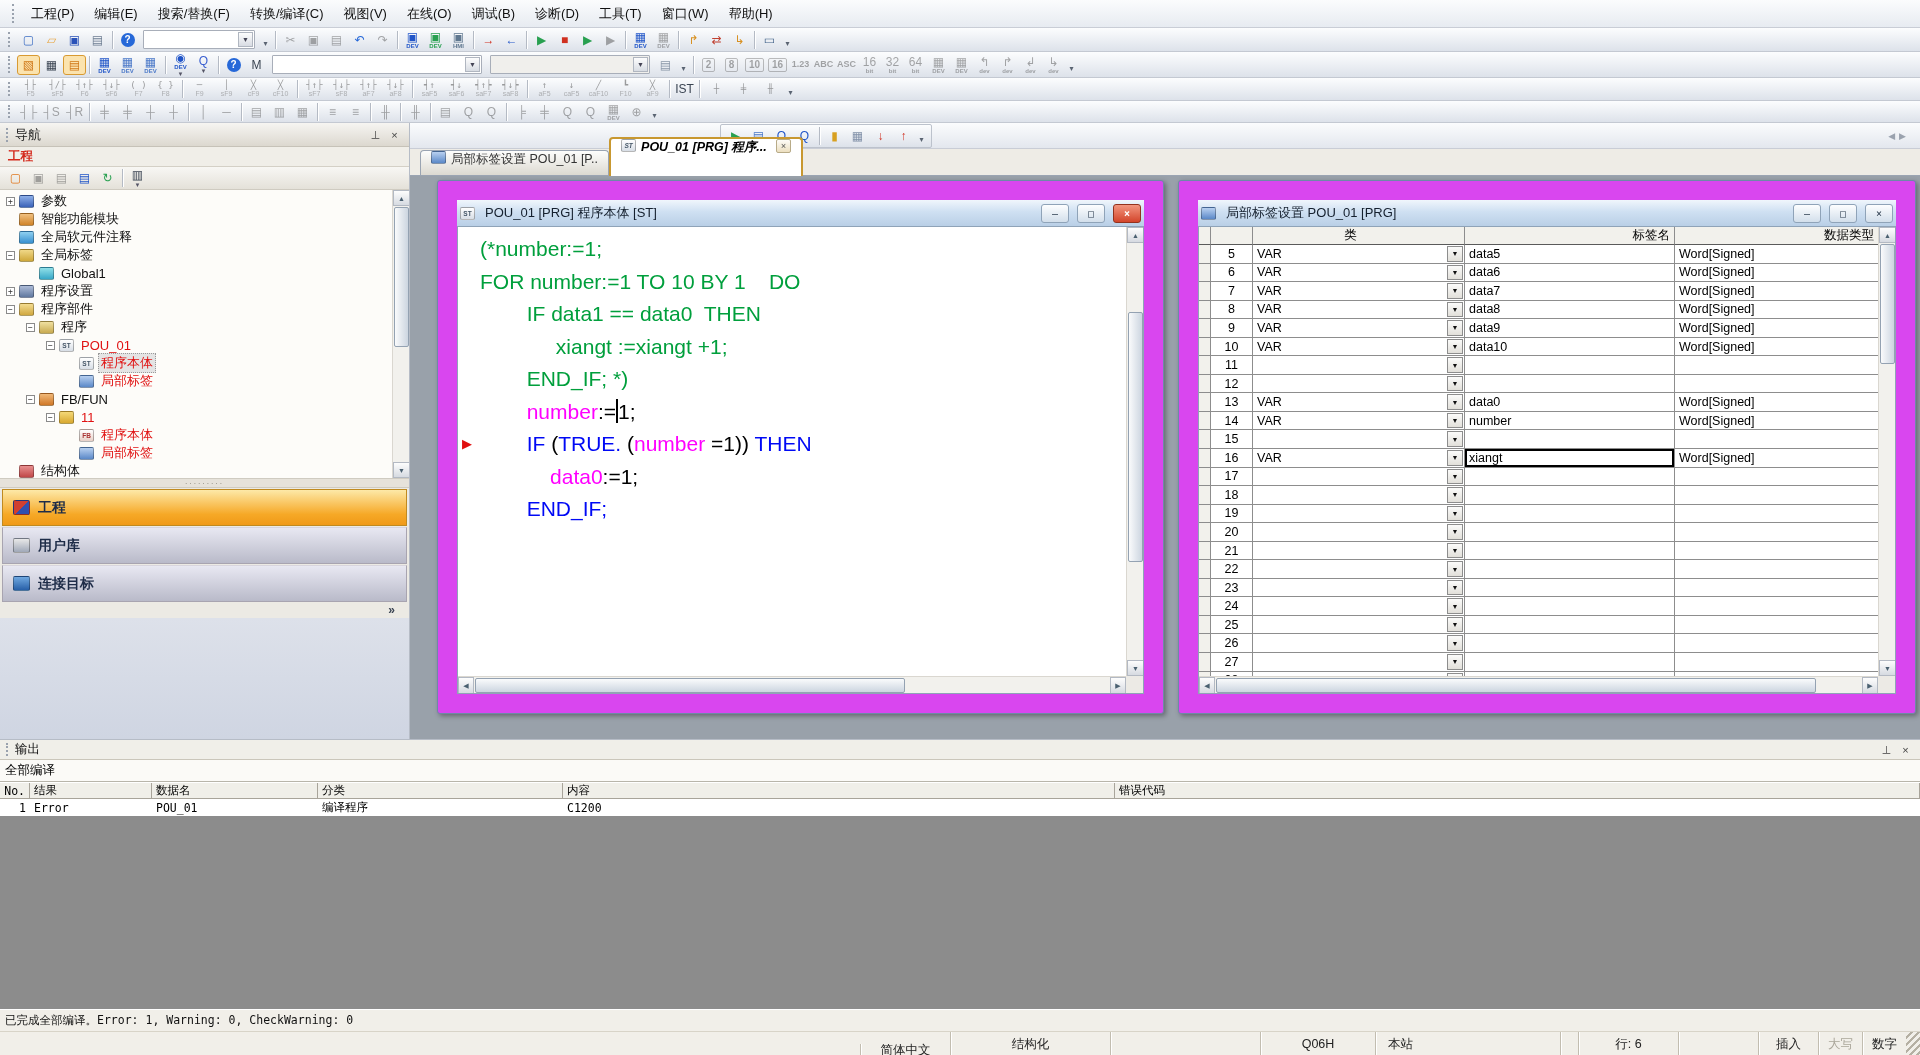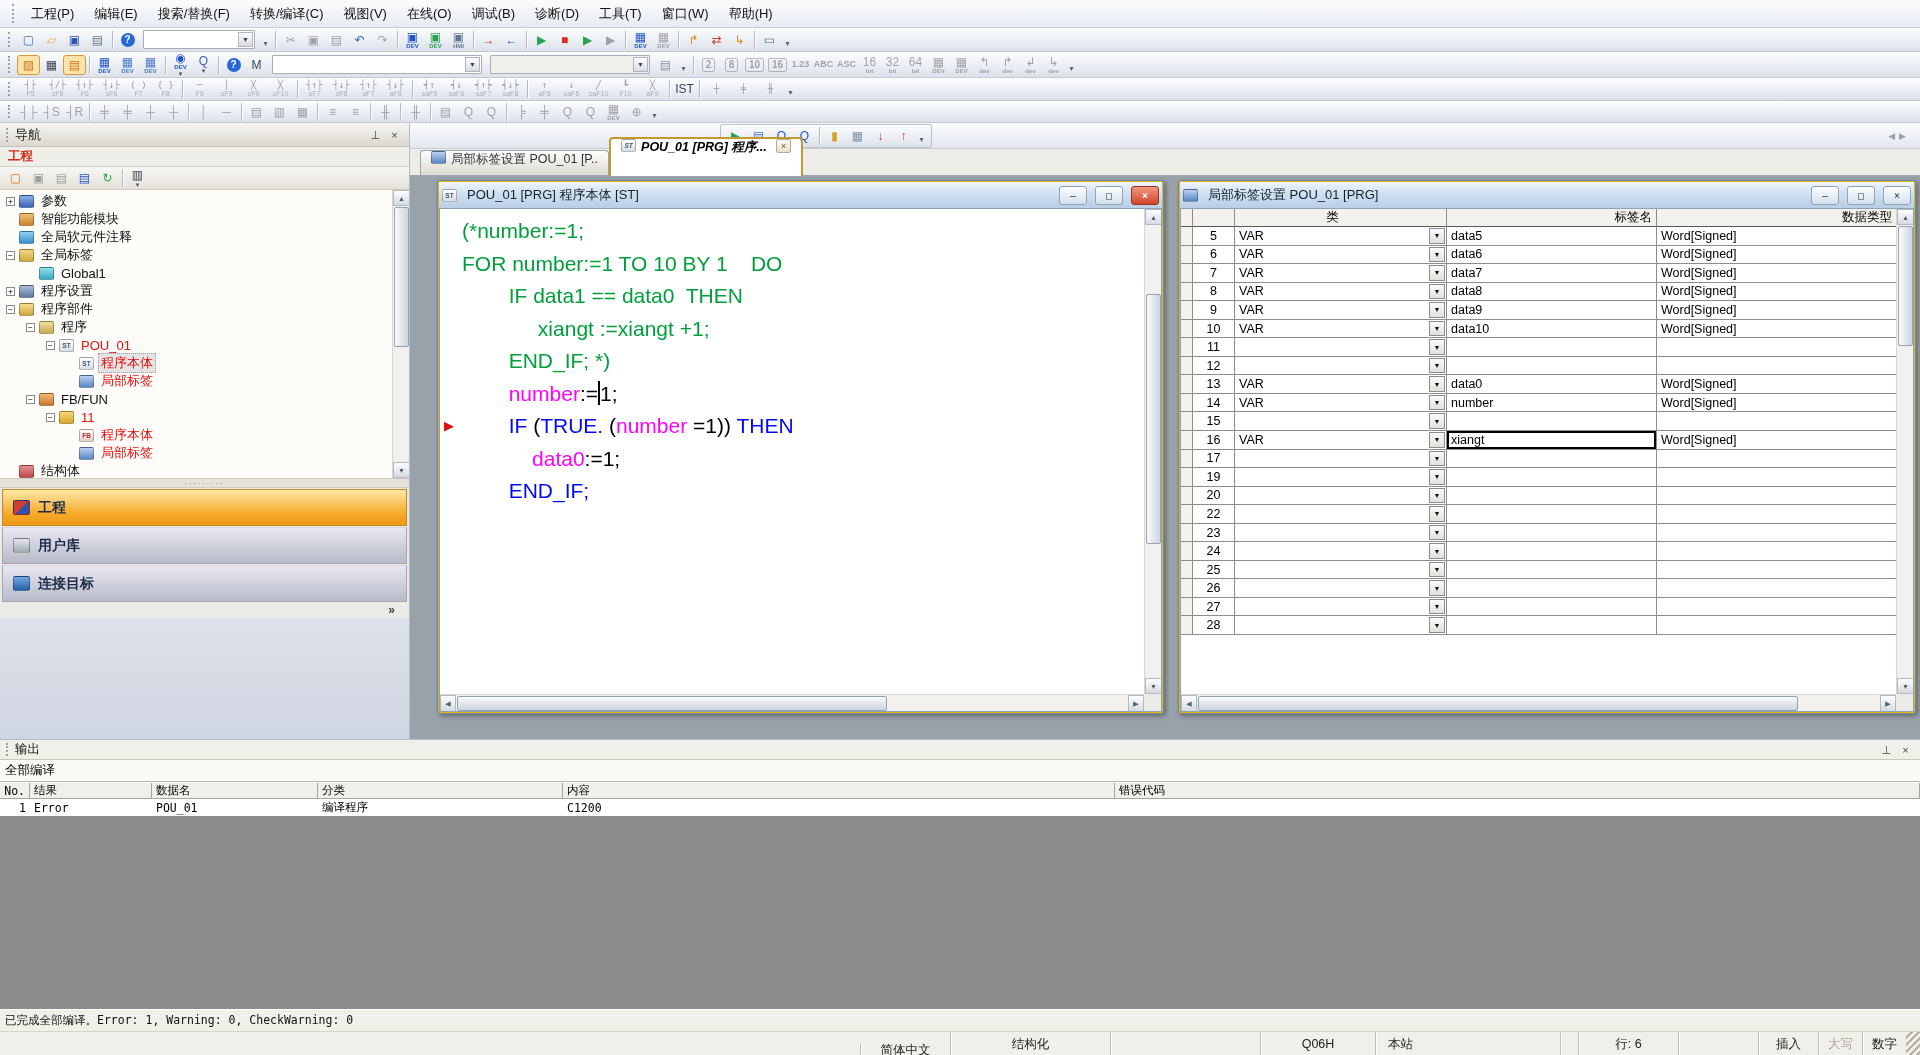--- a/index.html
+++ b/index.html
@@ -80,21 +80,21 @@
   .ts-btns { margin-left:auto; display:flex; gap:4px; padding-right:14px; }
   .ts-btn { font-size:9px; color:#9aa2ae; }
   #tabbar { height:27px; background:#eeece6; border-bottom:1px solid #9aa4b2; display:flex; align-items:flex-end; padding-left:10px; }
   .tab { height:25px; display:flex; gap:5px; padding:0 10px; font-size:12.5px; border:1px solid #9aa4b2; border-bottom:none; border-radius:4px 4px 0 0; background:linear-gradient(#fdfdfc,#dcd9d1); color:#333; max-width:240px; white-space:nowrap; }
   .tab.active { background:#fff; border-color:#c89830; border-width:2px 2px 0 2px; font-weight:bold; color:#000; height:39px; margin-bottom:-1px;font-style:italic; }
   .tab .tic { margin-right:0; }
   .tab-close { width:15px; height:14px; border:1px solid #b8ab88; background:linear-gradient(#fdfcf8,#ecdfc0); font-size:9px; font-weight:normal; color:#555; display:flex; align-items:center; justify-content:center; border-radius:2px; margin-left:4px; }
   .mdi { flex:1; position:relative; background:#99a1aa; overflow:hidden; }
 
   
-  .win { position:absolute; background:#eab308; border:1px solid #6d89a8; border-radius:3px; box-shadow:2px 2px 5px rgba(0,0,0,.35); padding:1px; display:flex; flex-direction:column; }
+  .win { position:absolute; background:#d946ef; border:1px solid #6d89a8; border-radius:3px; box-shadow:2px 2px 5px rgba(0,0,0,.35); padding:19px; display:flex; flex-direction:column; }
   .win-title { height:26px; flex:none; display:flex; align-items:center; gap:6px; padding:0 3px; background:linear-gradient(#f0f6fc,#cfe0f2 45%,#b9cfe6); font-size:13px; color:#15202e; }
   .win-title .sp { flex:1; }
   .wbtn { width:28px; height:19px; border:1px solid #8fa3b8; border-radius:3px; background:linear-gradient(#fdfeff,#d3dfeb); font-size:10px; display:flex; align-items:center; justify-content:center; color:#2a3a4c; margin-left:2px; font-family:"DejaVu Sans Mono",monospace; }
   .wbtn.close-red { background:linear-gradient(#f2967f,#d3452b 60%,#b93а20); background:linear-gradient(#f2967f,#d3452b); color:#fff; border-color:#93321e; font-weight:bold; }
   .win-body { flex:1; position:relative; background:#fff; border:1px solid #8fa3b8; overflow:hidden; }
 
   
   .code-margin { position:absolute; left:0; top:0; bottom:18px; width:20px; background:#ffffff; }
   .code-marker { position:absolute; left:4px; font-size:13px; color:#e01010; }
   #code { position:absolute; left:22px; top:6px; right:19px; bottom:19px; overflow:hidden; white-space:pre; font-size:21px; line-height:32.5px; tab-size:8; font-family:"Liberation Sans",sans-serif; }
@@ -972,30 +972,48 @@
                   <div class="lcell c-rs"></div>
                   <div class="lcell c-no">17</div>
                   <div class="lcell c-cls">
                     <span class="ddb">▼</span>
                   </div>
                   <div class="lcell c-nm"></div>
                   <div class="lcell c-tp"></div>
                 </div>
                 <div class="lrow">
                   <div class="lcell c-rs"></div>
+                  <div class="lcell c-no">18</div>
+                  <div class="lcell c-cls">
+                    <span class="ddb">▼</span>
+                  </div>
+                  <div class="lcell c-nm"></div>
+                  <div class="lcell c-tp"></div>
+                </div>
+                <div class="lrow">
+                  <div class="lcell c-rs"></div>
                   <div class="lcell c-no">19</div>
                   <div class="lcell c-cls">
                     <span class="ddb">▼</span>
                   </div>
                   <div class="lcell c-nm"></div>
                   <div class="lcell c-tp"></div>
                 </div>
                 <div class="lrow">
                   <div class="lcell c-rs"></div>
                   <div class="lcell c-no">20</div>
+                  <div class="lcell c-cls">
+                    <span class="ddb">▼</span>
+                  </div>
+                  <div class="lcell c-nm"></div>
+                  <div class="lcell c-tp"></div>
+                </div>
+                <div class="lrow">
+                  <div class="lcell c-rs"></div>
+                  <div class="lcell c-no">21</div>
                   <div class="lcell c-cls">
                     <span class="ddb">▼</span>
                   </div>
                   <div class="lcell c-nm"></div>
                   <div class="lcell c-tp"></div>
                 </div>
                 <div class="lrow">
                   <div class="lcell c-rs"></div>
                   <div class="lcell c-no">22</div>
                   <div class="lcell c-cls">

